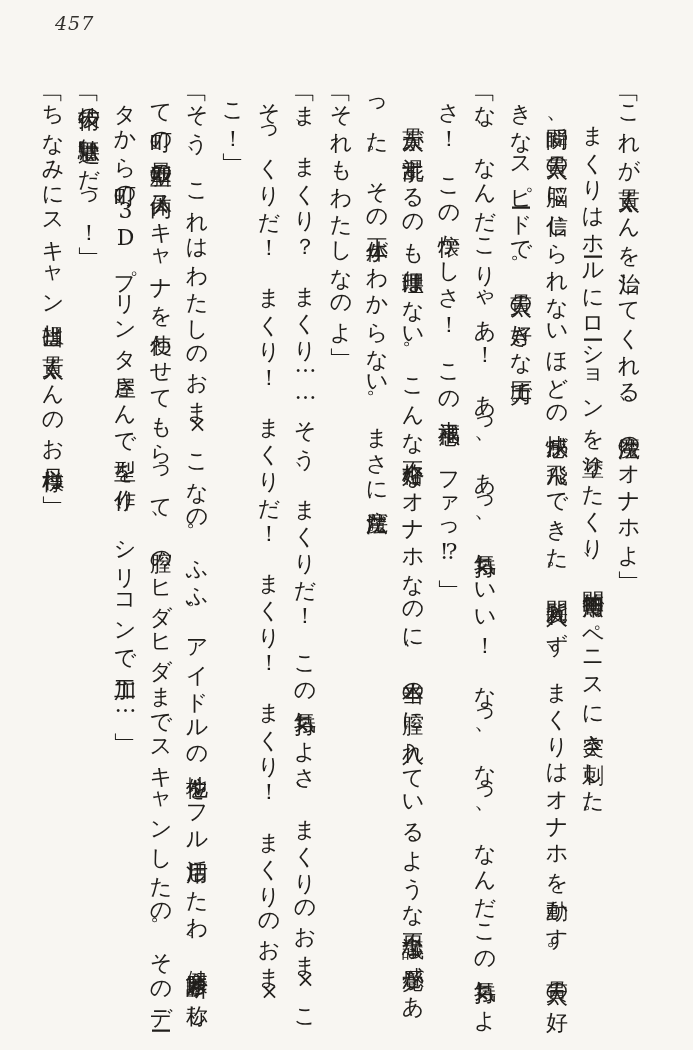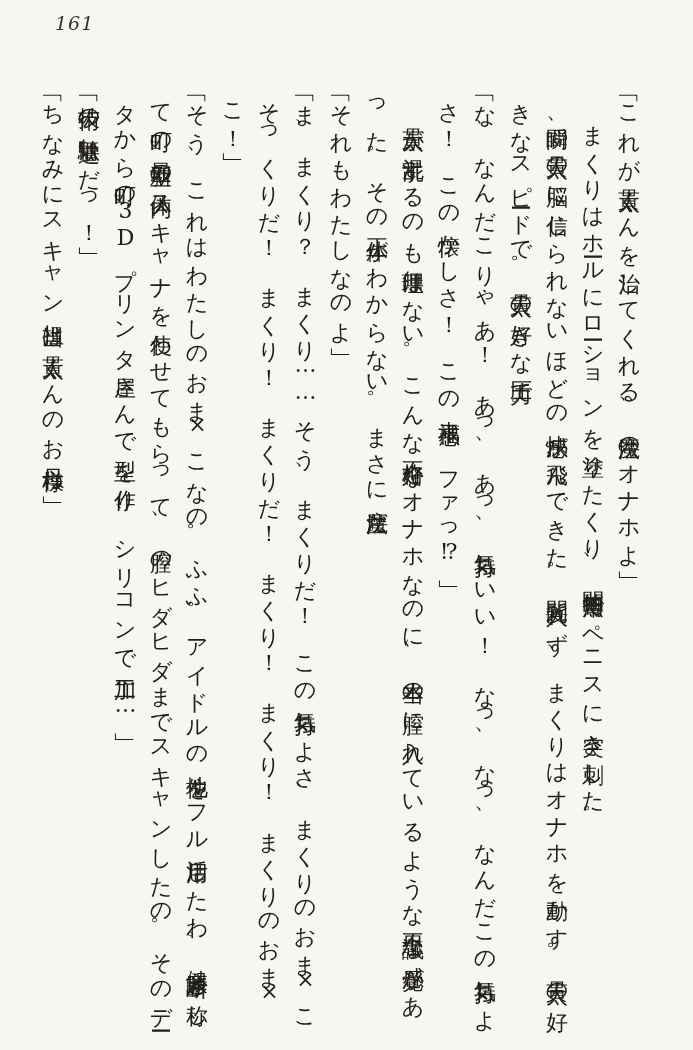--- a/index.html
+++ b/index.html
@@ -45,21 +45,21 @@
     line-height: 36px;
   }
   .text-block p.indent {
     text-indent: 1em;
   }
 </style>
 </head>
 <body>
 
 <div class="page">
-  <div class="page-number">161</div>
+  <div class="page-number">457</div>
   <div class="text-block">
       <p>「これが貫太くんを治してくれる、魔法のオナホよ」</p>
       <p class="indent">まくりはホールにローションを塗りたくり、問答無用でペニスに突き刺した。</p>
       <p class="indent">瞬間、貫太の脳に信じられないほどの快感が飛んできた。間髪入れず、まくりはオナホを動かす。貫太の好きなスピードで。貫太の好きな圧力で。</p>
       <p>「な、なんだこりゃあ！　あっ、あっ、気持ちいい！　なっ、なっ、なんだこの気持ちよさ！　この懐かしさ！　この幸福感！　ファっ⁉」</p>
       <p class="indent">貫太が混乱するのも無理はない。こんな不格好なオナホなのに、本当の膣に入れているような不思議な感覚があった。その正体がわからない。まさに魔法だ。</p>
       <p>「それもわたしなのよ」</p>
       <p>「ま、まくり？　まくり……そう、まくりだ！　この気持ちよさ、まくりのおま×こそっくりだ！　まくり！　まくりだ！　まくり！　まくり！　まくりのおま×こ！」</p>
       <p>「そう、これはわたしのおま×こなの。ふふ。アイドルの地位をフル活用したわ。健康診断と称して町の最新型の体内スキャナを使わせてもらって、膣のヒダヒダまでスキャンしたの。そのデータから町の3Dプリンタ屋さんで型を作り、シリコンで加工……」</p>
       <p>「技術の無駄遣いだっ！」</p>

